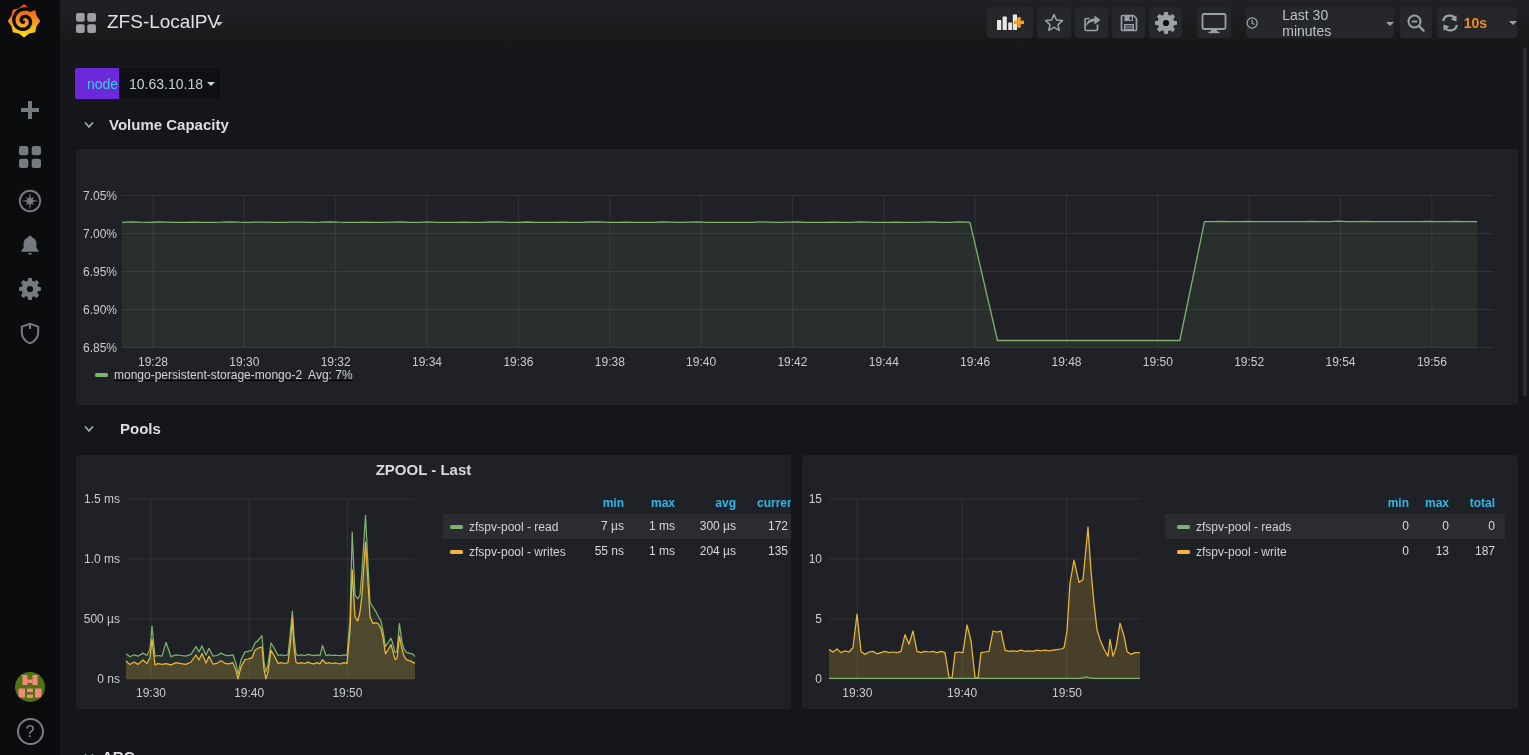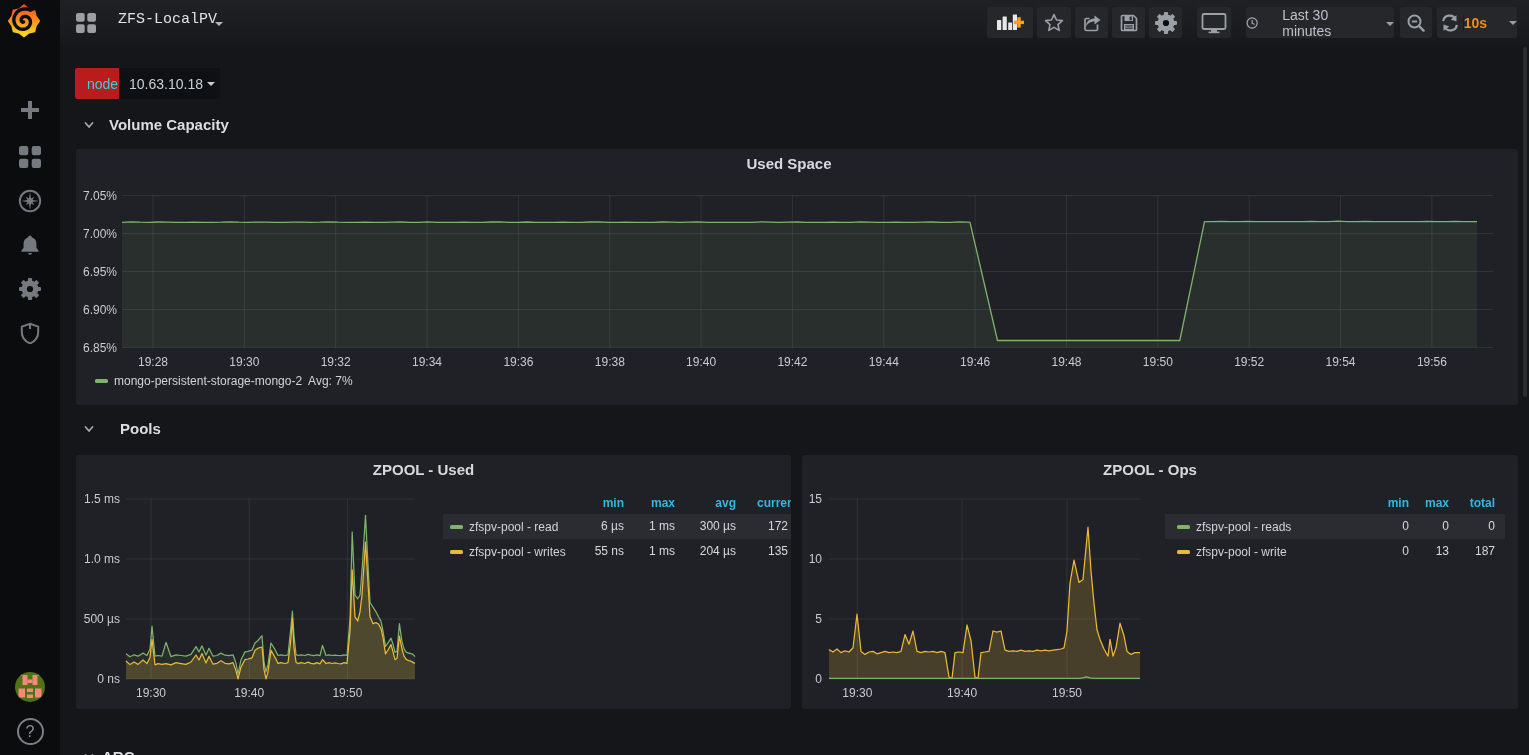--- a/index.html
+++ b/index.html
@@ -108,21 +108,21 @@
       </div>
 </div>
 
 <div id="navbar"></div>
 <div style="position:absolute;left:76px;top:13px;z-index:6;"><svg width="20" height="20" viewBox="0 0 20 20">
         <rect x="0.0" y="0.0" width="8.7" height="8.7" rx="2" fill="#9d9fa2"></rect>
         <rect x="0.0" y="11.299999999999999" width="8.7" height="8.7" rx="2" fill="#9d9fa2"></rect>
         <rect x="11.299999999999999" y="0.0" width="8.7" height="8.7" rx="2" fill="#9d9fa2"></rect>
         <rect x="11.299999999999999" y="11.299999999999999" width="8.7" height="8.7" rx="2" fill="#9d9fa2"></rect>
       </svg></div>
-<div style="position:absolute;left:118px;top:11px;z-index:6;font-size:15px;color:#e0e1e3;font-family:Liberation Mono, monospace;">ZFS-LocalPV</div>
+<div style="position:absolute;left:107px;top:11px;z-index:6;font-size:19px;color:#e0e1e3;">ZFS-LocalPV</div>
 <div style="position:absolute;left:215px;top:22px;width:0;height:0;border-left:4px solid transparent;border-right:4px solid transparent;border-top:4.5px solid #b3b8bd;z-index:6;"></div>
 
 <div class="navbtn" style="left:987px;width:46px;">
       <svg width="28" height="22" viewBox="0 0 28 22">
         <g fill="#e8e8e8">
           <rect x="1" y="8" width="4.2" height="10" rx="0.5"></rect>
           <rect x="6.6" y="4.5" width="4.2" height="13.5" rx="0.5"></rect>
           <rect x="12.2" y="10.5" width="3.8" height="7.5" rx="0.5"></rect>
           <rect x="16.8" y="2.5" width="4.2" height="15.5" rx="0.5"></rect>
         </g>
@@ -195,21 +195,21 @@
           <path d="M16.8 10.8 A 6.4 6.4 0 0 1 4.6 12.6" fill="none" stroke="#9aa0a7" stroke-width="2.2"></path>
           <path d="M3.5 16.8 L3.5 10.6 L9.4 12.4 Z" fill="#9aa0a7"></path>
         </svg>
       </div>
   <div style="flex:1;display:flex;align-items:center;justify-content:center;gap:22px;">
         <span style="color:#ef8d1e;font-size:14px;font-weight:700;">10s</span>
         <span style="display:inline-block;width:0;height:0;border-left:4px solid transparent;border-right:4px solid transparent;border-top:4px solid #9aa0a7;vertical-align:middle;"></span>
       </div>
 </div>
 
-<div style="position:absolute;left:75px;top:68px;height:31px;background:#b91c1c;border-radius:2px 0 0 2px;display:flex;align-items:center;padding:0 12px;font-size:14px;color:#32d1df;">node</div>
+<div style="position:absolute;left:75px;top:68px;height:31px;background:#6d28d9;border-radius:2px 0 0 2px;display:flex;align-items:center;padding:0 12px;font-size:14px;color:#32d1df;">node</div>
 <div style="position:absolute;left:119px;top:68px;width:101px;height:31px;background:#0f1013;border-radius:0 2px 2px 0;display:flex;align-items:center;padding:0 10px;font-size:14px;color:#c7d0d9;justify-content:space-between;">10.63.10.18&nbsp;<span style="display:inline-block;width:0;height:0;border-left:4px solid transparent;border-right:4px solid transparent;border-top:4px solid #c7d0d9;vertical-align:middle;"></span></div>
 
 <div class="rowhead" style="left:83px;top:116px;">
       <svg width="12" height="12" viewBox="0 0 12 12">
         <path d="M2.5 4 L6 8 L9.5 4" fill="none" stroke="#9fa8b3" stroke-width="1.8" stroke-linecap="round" stroke-linejoin="round"></path>
       </svg>
       <span style="margin-left:10px;">Volume Capacity</span>
     </div>
 <div class="rowhead" style="left:83px;top:420px;">
       <svg width="12" height="12" viewBox="0 0 12 12">
@@ -218,21 +218,20 @@
       <span style="margin-left:21px;">Pools</span>
     </div>
 <div class="rowhead" style="left:83px;top:724px;margin-top:24px;">
       <svg width="12" height="12" viewBox="0 0 12 12">
         <path d="M2.5 4 L6 8 L9.5 4" fill="none" stroke="#9fa8b3" stroke-width="1.8" stroke-linecap="round" stroke-linejoin="round"></path>
       </svg>
       <span style="margin-left:3px;">ARC</span>
     </div>
 
 <div class="panel" style="left:76px;top:149px;width:1442px;height:256px;">
-  <div class="ptitle" style="transform:translateX(-8px);">Used Space</div>
   <svg width="1442" height="256" viewBox="0 0 1442 256" style="position:absolute;left:0;top:0;">
     <g transform="translate(-76,-149)">
           <polygon points="122.0,347.5 122.0,222.3 131.0,221.9 140.0,222.2 149.0,222.3 158.0,222.0 167.0,222.1 176.0,222.3 185.0,222.3 194.0,222.2 203.0,222.3 212.0,222.3 221.0,222.2 230.0,221.8 239.0,222.2 248.0,222.3 257.0,222.2 266.0,222.1 275.0,222.3 284.0,222.3 293.0,222.2 302.0,222.1 311.0,222.3 320.0,222.2 329.0,221.8 338.0,222.2 347.0,222.3 356.0,222.3 365.0,222.2 374.0,222.3 383.0,222.3 392.0,222.1 401.0,222.0 410.0,222.3 419.0,222.3 428.0,221.9 437.0,222.3 446.0,222.3 455.0,222.3 464.0,222.2 473.0,222.3 482.0,222.3 491.0,222.0 500.0,221.9 509.0,222.3 518.0,222.3 527.0,222.0 536.0,222.3 545.0,222.3 554.0,222.3 563.0,222.1 572.0,222.3 581.0,222.3 590.0,222.0 599.0,221.9 608.0,222.3 617.0,222.3 626.0,222.2 635.0,222.3 644.0,222.3 653.0,222.3 662.0,222.0 671.0,222.2 680.0,222.3 689.0,222.1 698.0,221.9 707.0,222.3 716.0,222.3 725.0,222.3 734.0,222.3 743.0,222.3 752.0,222.3 761.0,221.9 770.0,222.1 779.0,222.3 788.0,222.2 797.0,222.0 806.0,222.3 815.0,222.3 824.0,222.3 833.0,222.2 842.0,222.3 851.0,222.3 860.0,221.8 869.0,222.1 878.0,222.3 887.0,222.3 896.0,222.1 905.0,222.3 914.0,222.3 923.0,222.2 932.0,222.0 941.0,222.3 950.0,222.3 959.0,221.9 968.0,222.1 970.0,222.3 997.5,340.5 1006.0,340.5 1018.0,340.5 1030.0,340.5 1042.0,340.5 1054.0,340.5 1066.0,340.5 1078.0,340.5 1090.0,340.5 1102.0,340.5 1114.0,340.5 1126.0,340.5 1138.0,340.5 1150.0,340.5 1162.0,340.5 1174.0,340.5 1179.8,340.5 1204.5,221.7 1212.0,221.7 1221.0,221.3 1230.0,221.7 1239.0,221.7 1248.0,221.3 1257.0,221.7 1266.0,221.7 1275.0,221.6 1284.0,221.7 1293.0,221.7 1302.0,221.7 1311.0,221.5 1320.0,221.7 1329.0,221.7 1338.0,221.2 1347.0,221.6 1356.0,221.7 1365.0,221.5 1374.0,221.7 1383.0,221.7 1392.0,221.7 1401.0,221.6 1410.0,221.7 1419.0,221.7 1428.0,221.3 1437.0,221.6 1446.0,221.7 1455.0,221.3 1464.0,221.6 1473.0,221.7 1477.0,221.7 1477.0,347.5" fill="rgba(126,178,109,0.10)"></polygon>
           <line x1="122" y1="195.5" x2="1493" y2="195.5" stroke="rgba(255,255,255,0.08)" stroke-width="1"></line>
           <line x1="122" y1="233.5" x2="1493" y2="233.5" stroke="rgba(255,255,255,0.08)" stroke-width="1"></line>
           <line x1="122" y1="271.5" x2="1493" y2="271.5" stroke="rgba(255,255,255,0.08)" stroke-width="1"></line>
           <line x1="122" y1="309.5" x2="1493" y2="309.5" stroke="rgba(255,255,255,0.08)" stroke-width="1"></line>
           <line x1="122" y1="347.5" x2="1493" y2="347.5" stroke="rgba(255,255,255,0.08)" stroke-width="1"></line>
           <line x1="153.0" y1="195.5" x2="153.0" y2="347.5" stroke="rgba(255,255,255,0.08)" stroke-width="1"></line>
           <line x1="244.3" y1="195.5" x2="244.3" y2="347.5" stroke="rgba(255,255,255,0.08)" stroke-width="1"></line>
@@ -265,28 +264,28 @@
           <text x="792.4" y="366" text-anchor="middle" class="ax">19:42</text>
           <text x="883.8" y="366" text-anchor="middle" class="ax">19:44</text>
           <text x="975.1" y="366" text-anchor="middle" class="ax">19:46</text>
           <text x="1066.5" y="366" text-anchor="middle" class="ax">19:48</text>
           <text x="1157.8" y="366" text-anchor="middle" class="ax">19:50</text>
           <text x="1249.2" y="366" text-anchor="middle" class="ax">19:52</text>
           <text x="1340.5" y="366" text-anchor="middle" class="ax">19:54</text>
           <text x="1431.9" y="366" text-anchor="middle" class="ax">19:56</text>
         </g>
   </svg>
-  <div style="position:absolute;left:19px;top:225px;display:flex;align-items:center;gap:6px;">
+  <div style="position:absolute;left:19px;top:219px;display:flex;align-items:center;gap:6px;text-decoration:underline;">
     <span class="lgdash" style="background:#7EB26D;"></span>
         <span class="lgtxt">mongo-persistent-storage-mongo-2&nbsp; Avg: 7%</span>
   </div>
 </div>
 
 <div class="panel" style="left:76px;top:455px;width:715px;height:254px;">
-  <div class="ptitle" style="transform:translateX(-10px);">ZPOOL - Used</div>
+  <div class="ptitle" style="transform:translateX(-10px);">ZPOOL - Last</div>
   <svg width="715" height="254" viewBox="0 0 715 254" style="position:absolute;left:0;top:0;">
     <g transform="translate(-76,-455)">
           <polygon points="126.0,679.0 126.0,653.8 130.0,656.7 134.0,654.8 138.0,656.2 143.0,653.1 147.0,655.5 150.0,649.0 152.0,626.2 155.0,656.2 158.0,655.5 162.0,656.2 166.0,642.3 171.0,656.7 176.0,654.8 181.0,655.5 186.0,656.2 191.0,654.3 196.0,646.6 199.0,651.9 202.0,645.9 206.0,655.0 209.0,648.3 213.0,656.2 217.0,655.5 221.0,653.1 225.0,655.2 229.0,655.7 233.0,654.8 236.0,663.4 238.0,674.2 241.0,659.8 245.0,651.9 248.0,651.3 252.0,650.1 255.0,643.0 258.0,640.5 262.0,635.7 264.0,662.2 266.0,671.8 268.0,664.4 271.0,643.0 275.0,649.5 278.0,655.5 281.0,654.8 285.0,655.5 288.0,654.8 290.5,631.0 292.4,611.2 294.0,635.8 296.0,654.4 298.0,655.5 301.0,654.8 305.0,655.5 308.0,654.3 311.0,655.2 314.0,655.7 317.0,654.8 320.0,655.7 322.5,645.4 326.0,655.5 329.0,654.8 332.0,655.5 335.0,655.1 338.0,655.5 341.0,655.7 344.0,654.8 347.0,655.5 350.0,619.0 352.2,532.0 355.0,595.0 357.7,598.8 360.0,595.0 362.0,571.0 365.5,515.4 368.0,565.0 370.0,602.2 373.0,607.2 376.0,611.8 378.5,616.8 381.0,621.4 383.0,631.0 385.5,646.4 388.0,642.8 391.0,638.2 393.0,644.2 395.0,652.4 397.0,651.2 399.4,623.7 402.0,641.8 404.0,648.8 406.4,652.4 409.0,653.1 411.0,653.6 413.0,654.3 415.0,656.7 415.0,679.0" fill="rgba(126,178,109,0.09)"></polygon>
           <polygon points="126.0,679.0 126.0,661.0 130.0,664.6 134.0,662.0 138.0,664.4 143.0,660.0 147.0,663.6 150.0,657.4 152.0,639.4 155.0,664.8 158.0,663.6 162.0,664.4 166.0,663.6 171.0,664.8 176.0,662.7 181.0,663.6 186.0,664.4 191.0,662.0 196.0,655.0 199.0,660.0 202.0,653.6 206.0,663.0 209.0,656.2 213.0,664.2 217.0,663.3 221.0,660.8 225.0,663.3 229.0,663.8 233.0,662.6 236.0,670.6 238.0,678.8 241.0,667.0 245.0,659.6 248.0,659.0 252.0,657.8 255.0,650.2 258.0,648.2 262.0,647.0 264.0,669.4 266.0,678.8 268.0,671.8 271.0,650.2 275.0,657.2 278.0,663.4 281.0,662.6 285.0,663.5 288.0,662.6 290.5,643.0 292.4,618.4 294.0,647.8 296.0,662.2 298.0,663.6 301.0,662.6 305.0,663.5 308.0,662.1 311.0,663.3 314.0,663.8 317.0,662.7 320.0,663.8 322.5,659.6 326.0,663.5 329.0,662.7 332.0,663.5 335.0,662.9 338.0,663.5 341.0,663.8 344.0,662.7 347.0,663.3 350.0,631.0 352.2,569.8 355.0,616.6 357.7,621.0 360.0,611.8 362.0,595.0 365.5,542.2 368.0,583.0 370.0,616.6 373.0,623.7 376.0,622.6 378.5,624.0 381.0,628.6 383.0,637.6 385.5,653.8 388.0,650.0 391.0,644.6 393.0,651.6 395.0,659.7 397.0,658.4 399.4,636.2 402.0,649.0 404.0,656.2 406.4,659.7 409.0,660.6 411.0,661.2 413.0,662.4 415.0,663.4 415.0,679.0" fill="rgba(234,184,57,0.20)"></polygon>
           <line x1="126" y1="499.0" x2="415" y2="499.0" stroke="rgba(255,255,255,0.08)" stroke-width="1"></line>
           <line x1="126" y1="559.0" x2="415" y2="559.0" stroke="rgba(255,255,255,0.08)" stroke-width="1"></line>
           <line x1="126" y1="619.0" x2="415" y2="619.0" stroke="rgba(255,255,255,0.08)" stroke-width="1"></line>
           <line x1="126" y1="679.0" x2="415" y2="679.0" stroke="rgba(255,255,255,0.08)" stroke-width="1"></line>
           <line x1="151.0" y1="499" x2="151.0" y2="679" stroke="rgba(255,255,255,0.08)" stroke-width="1"></line>
           <line x1="249.2" y1="499" x2="249.2" y2="679" stroke="rgba(255,255,255,0.08)" stroke-width="1"></line>
@@ -305,36 +304,35 @@
 
   <div style="position:absolute;left:367px;top:59px;width:348px;height:25px;background:rgba(255,255,255,0.05);"></div>
   <span class="lhead" style="right:167px;top:41px;">min</span>
   <span class="lhead" style="right:116px;top:41px;">max</span>
   <span class="lhead" style="right:55px;top:41px;">avg</span>
   <span class="lhead" style="left:681px;top:41px;">current</span>
   <div style="position:absolute;left:374px;top:65px;display:flex;align-items:center;gap:6px;">
         <span class="lgdash" style="background:#7EB26D;"></span>
         <span class="lgtxt">zfspv-pool - read</span>
       </div>
-  <span class="lval" style="right:167px;top:64px;">6 µs</span>
+  <span class="lval" style="right:167px;top:64px;">7 µs</span>
   <span class="lval" style="right:116px;top:64px;">1 ms</span>
   <span class="lval" style="right:55px;top:64px;">300 µs</span>
   <span class="lval" style="left:692px;top:64px;">172 µs</span>
   <div style="position:absolute;left:374px;top:90px;display:flex;align-items:center;gap:6px;">
         <span class="lgdash" style="background:#EAB839;"></span>
         <span class="lgtxt">zfspv-pool - writes</span>
       </div>
   <span class="lval" style="right:167px;top:89px;">55 ns</span>
   <span class="lval" style="right:116px;top:89px;">1 ms</span>
   <span class="lval" style="right:55px;top:89px;">204 µs</span>
   <span class="lval" style="left:692px;top:89px;">135 µs</span>
 </div>
 
 <div class="panel" style="left:802px;top:455px;width:716px;height:254px;">
-  <div class="ptitle" style="transform:translateX(-10px);">ZPOOL - Ops</div>
   <svg width="716" height="254" viewBox="0 0 716 254" style="position:absolute;left:0;top:0;">
     <g transform="translate(-802,-455)">
           <polygon points="829.0,679.0 829.0,649.6 833.0,652.0 837.0,649.0 841.0,652.6 845.0,650.8 849.0,652.0 853.0,647.8 857.0,614.2 861.0,651.4 865.0,654.4 869.0,652.0 873.0,651.4 877.0,653.8 881.0,652.6 885.0,651.4 889.0,652.6 893.0,652.0 897.0,652.6 901.0,651.4 905.0,634.6 909.0,644.2 913.0,631.0 917.0,651.4 921.0,652.6 925.0,651.4 929.0,652.0 933.0,651.4 937.0,652.6 941.0,651.4 945.0,652.6 949.0,677.2 952.0,678.4 955.0,652.6 959.0,652.0 963.0,652.6 967.0,625.0 971.0,640.6 975.0,677.2 978.0,678.4 981.0,652.6 985.0,652.0 989.0,651.4 993.0,631.0 997.0,632.2 1001.0,631.0 1005.0,650.2 1009.0,651.4 1013.0,650.8 1017.0,651.4 1021.0,650.2 1025.0,651.4 1029.0,650.8 1033.0,651.4 1037.0,650.2 1041.0,650.8 1045.0,650.2 1049.0,650.8 1053.0,650.2 1057.0,649.6 1061.0,649.0 1064.0,647.8 1067.0,631.0 1070.0,583.0 1074.0,560.2 1079.0,582.4 1083.0,579.4 1088.0,527.2 1091.0,571.0 1094.0,603.4 1097.0,629.8 1100.0,639.4 1104.0,649.0 1108.0,656.2 1110.0,639.4 1113.0,656.2 1116.0,647.8 1120.0,623.2 1124.0,635.8 1127.0,651.4 1131.0,654.4 1135.0,652.6 1140.0,652.6 1140.0,679.0" fill="rgba(234,184,57,0.20)"></polygon>
           <line x1="829" y1="499.0" x2="1140" y2="499.0" stroke="rgba(255,255,255,0.08)" stroke-width="1"></line>
           <line x1="829" y1="559.0" x2="1140" y2="559.0" stroke="rgba(255,255,255,0.08)" stroke-width="1"></line>
           <line x1="829" y1="619.0" x2="1140" y2="619.0" stroke="rgba(255,255,255,0.08)" stroke-width="1"></line>
           <line x1="829" y1="679.0" x2="1140" y2="679.0" stroke="rgba(255,255,255,0.08)" stroke-width="1"></line>
           <line x1="857.3" y1="499" x2="857.3" y2="679" stroke="rgba(255,255,255,0.08)" stroke-width="1"></line>
           <line x1="962.1" y1="499" x2="962.1" y2="679" stroke="rgba(255,255,255,0.08)" stroke-width="1"></line>
           <line x1="1067.0" y1="499" x2="1067.0" y2="679" stroke="rgba(255,255,255,0.08)" stroke-width="1"></line>

